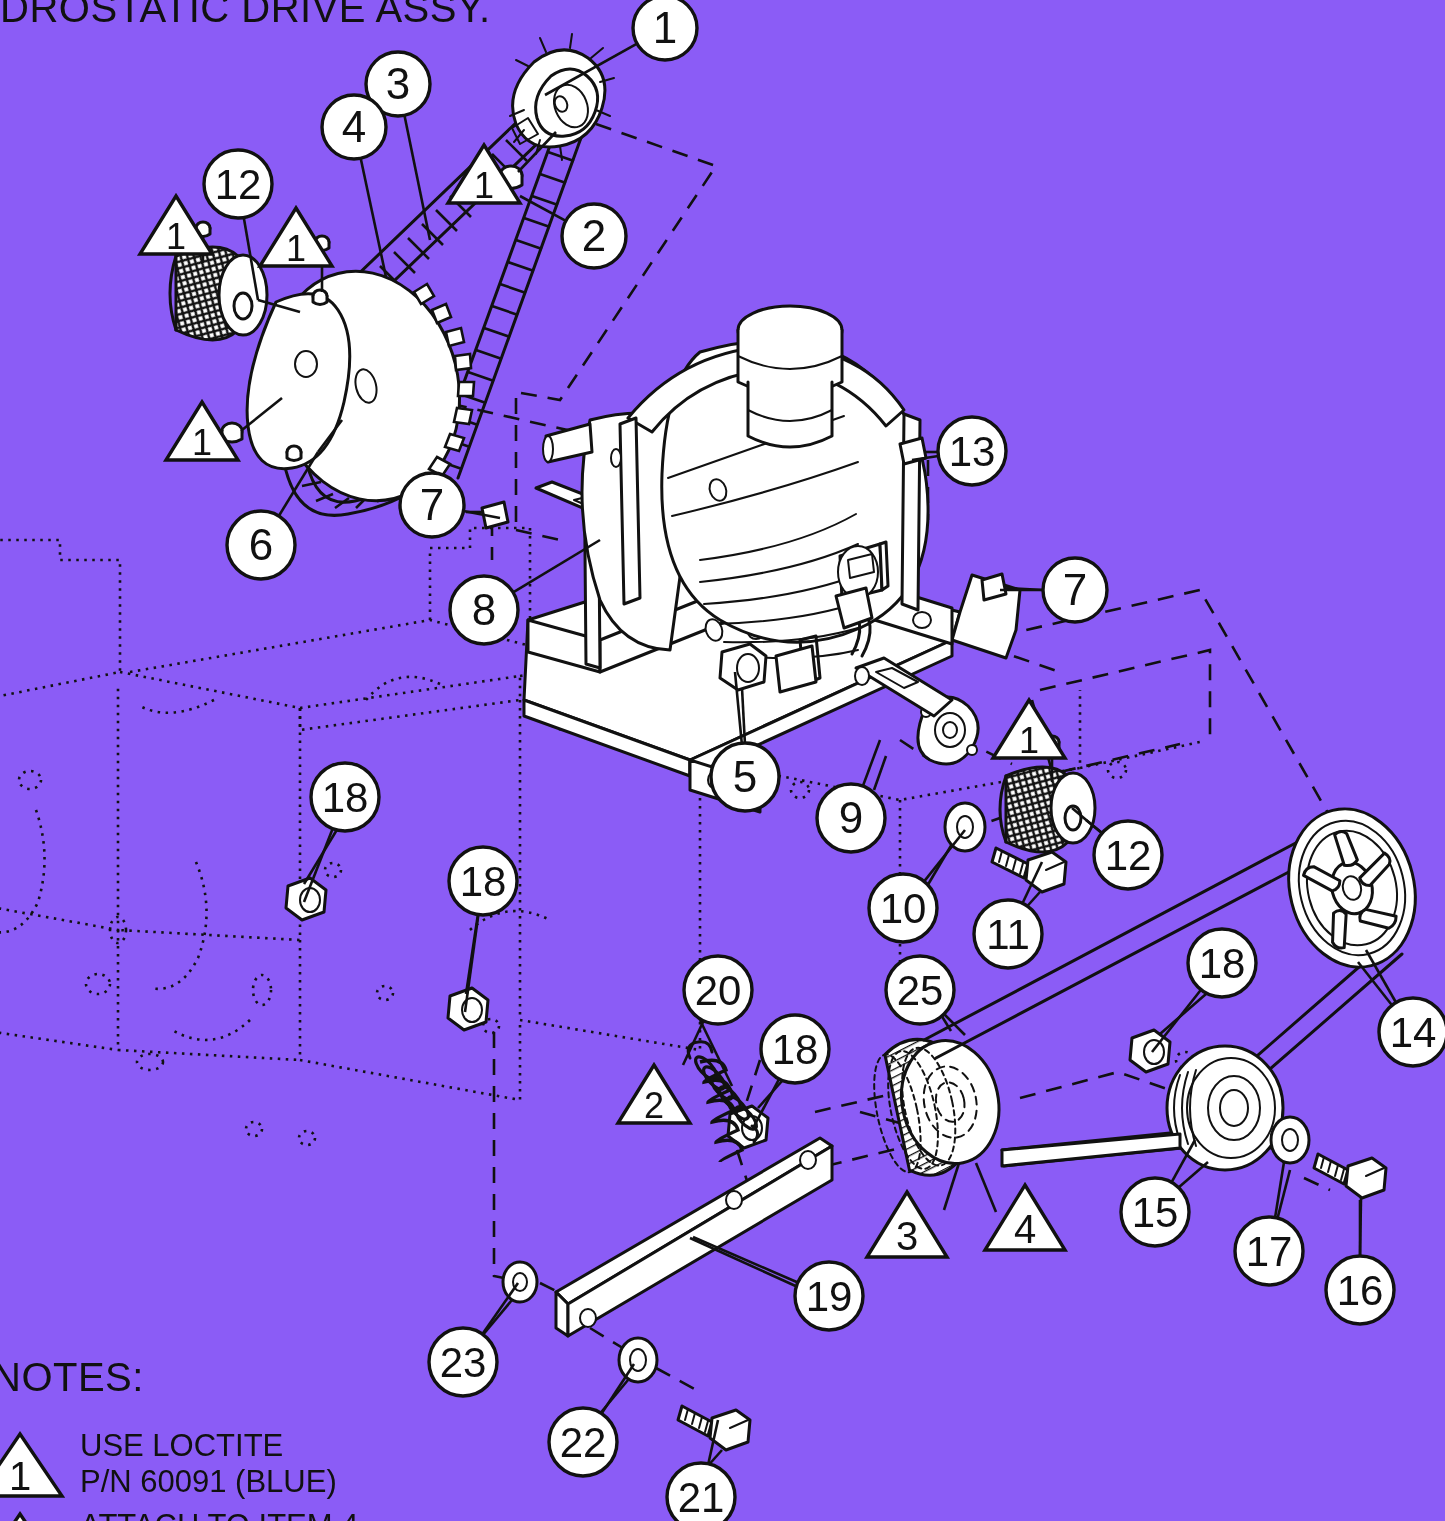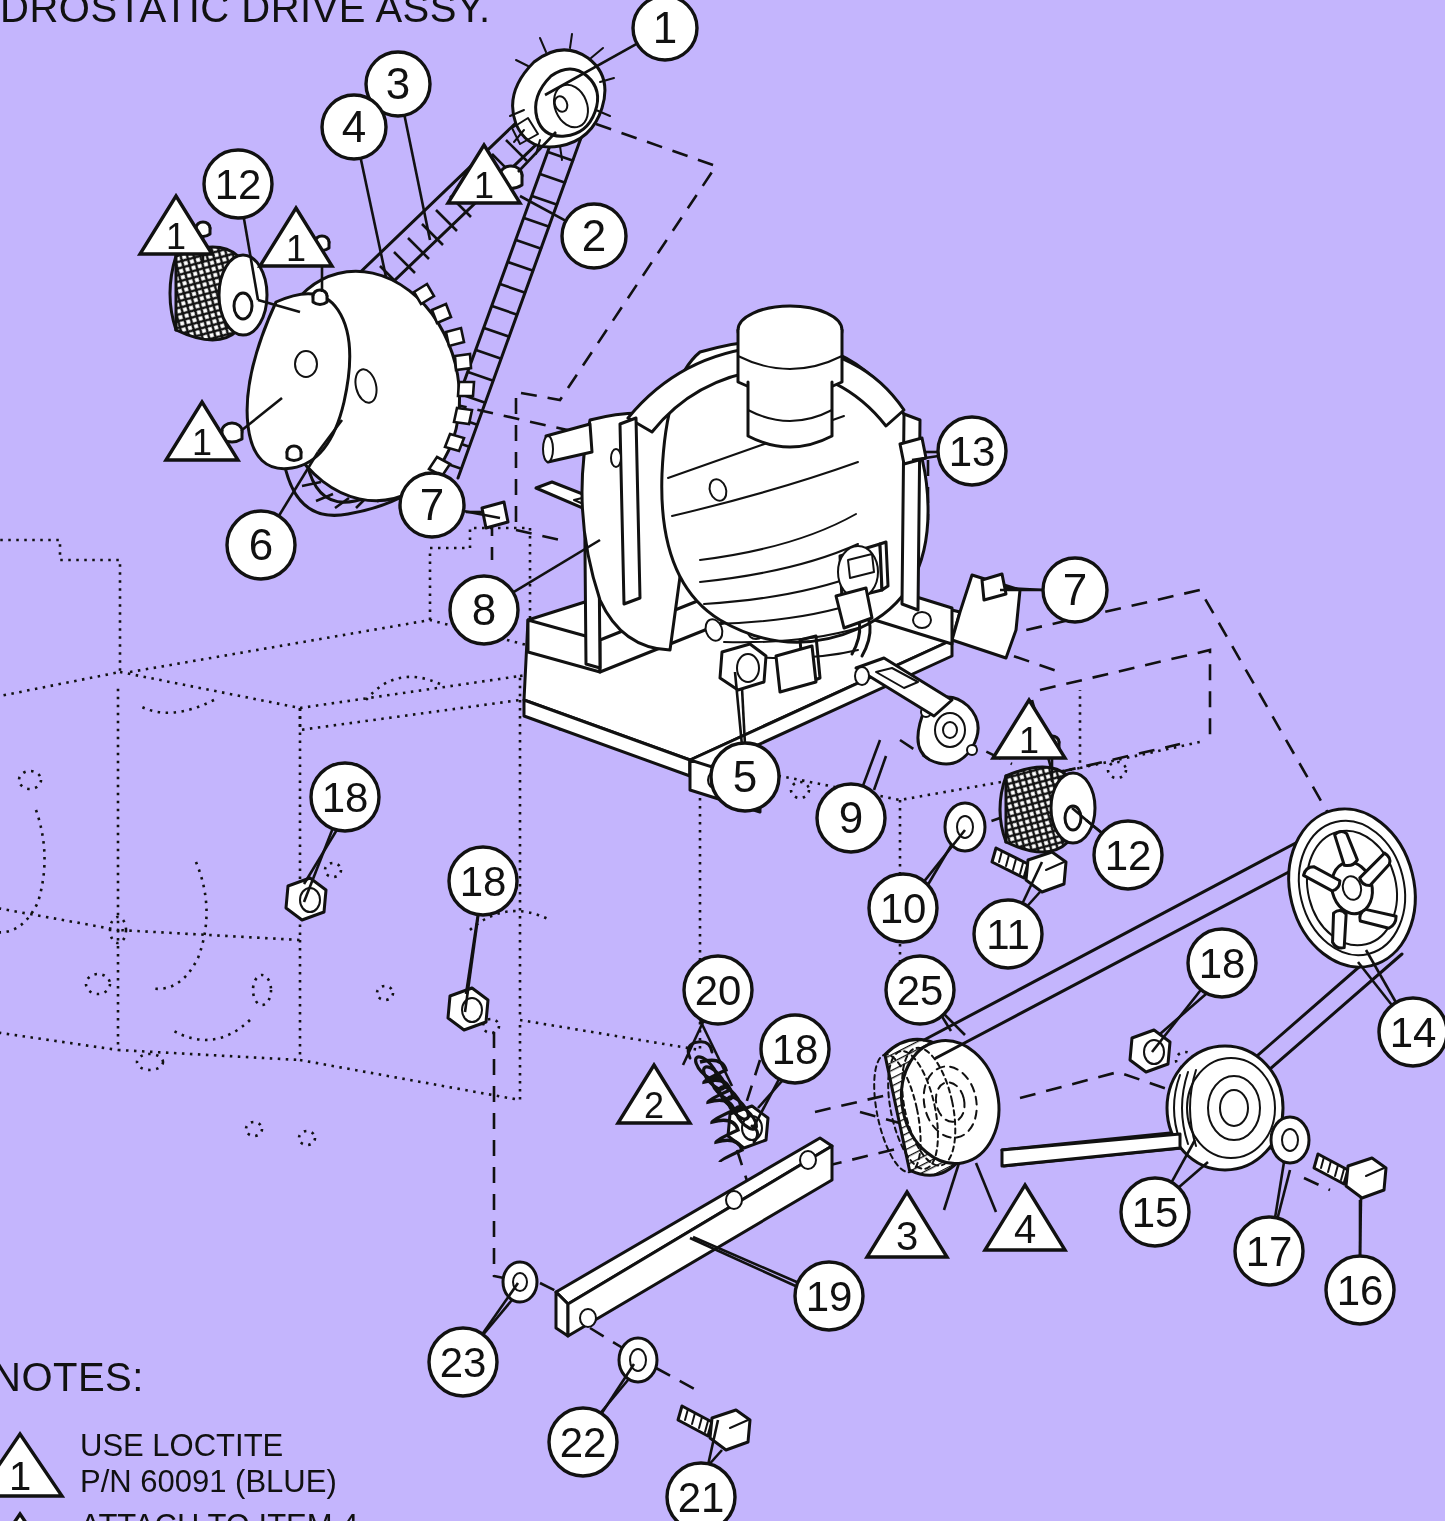--- a/index.html
+++ b/index.html
@@ -9,21 +9,21 @@
     background: #ffffff;
   }
   body {
     font-family: "Liberation Sans", sans-serif;
     color: #111111;
   }
   #sheet {
     position: relative;
     width: 1445px;
     height: 1521px;
-    background: #c4b5fd;
+    background: #8b5cf6;
     overflow: hidden;
   }
   #art {
     position: absolute;
     inset: 0;
     width: 1445px;
     height: 1521px;
   }
   .title-text {
     position: absolute;

